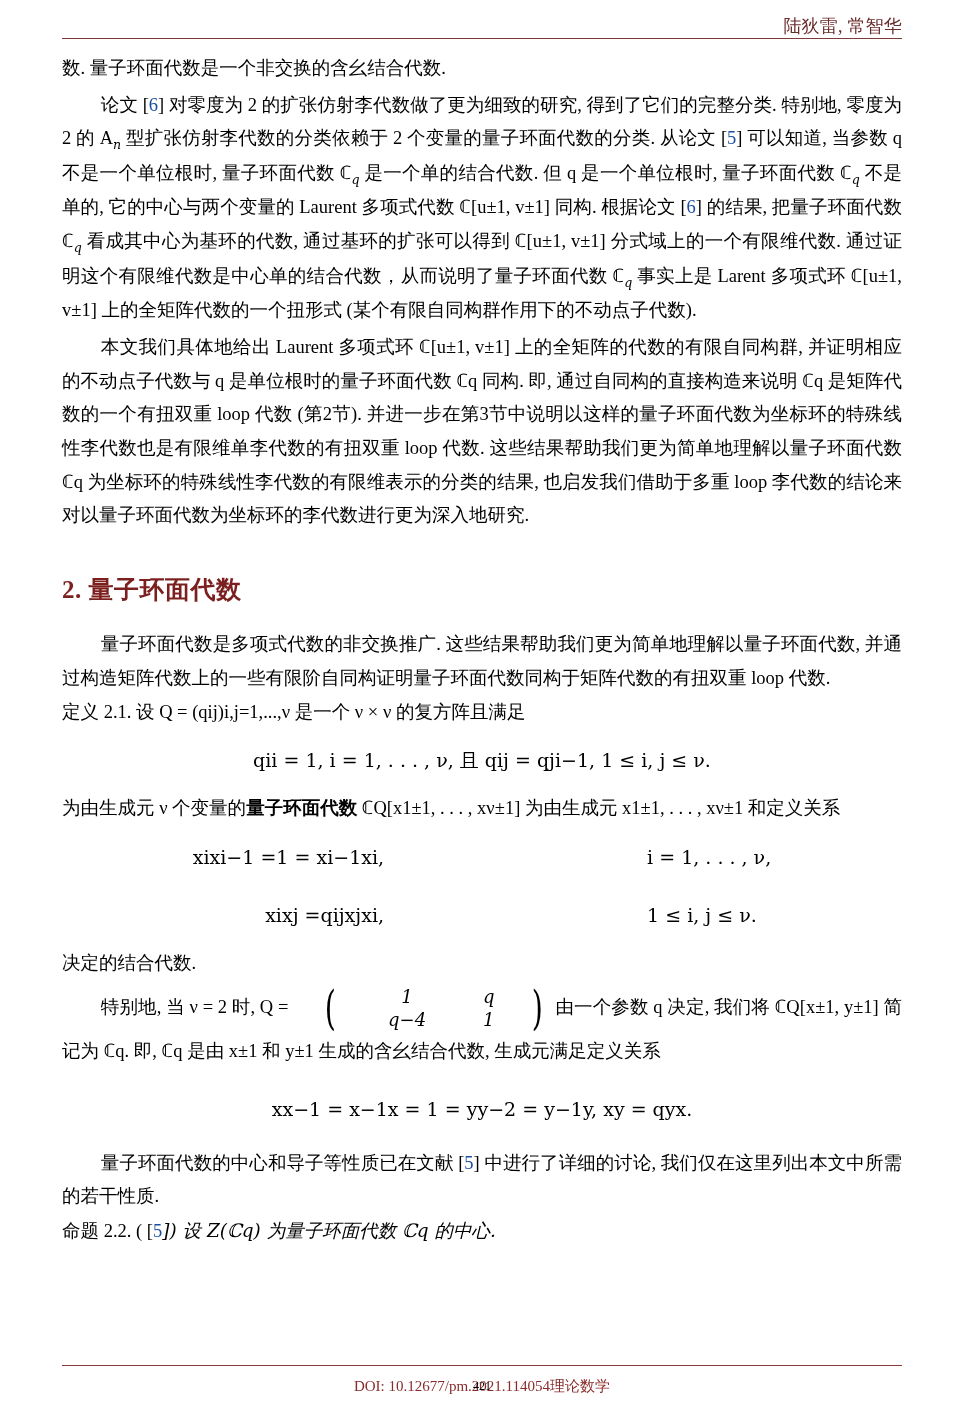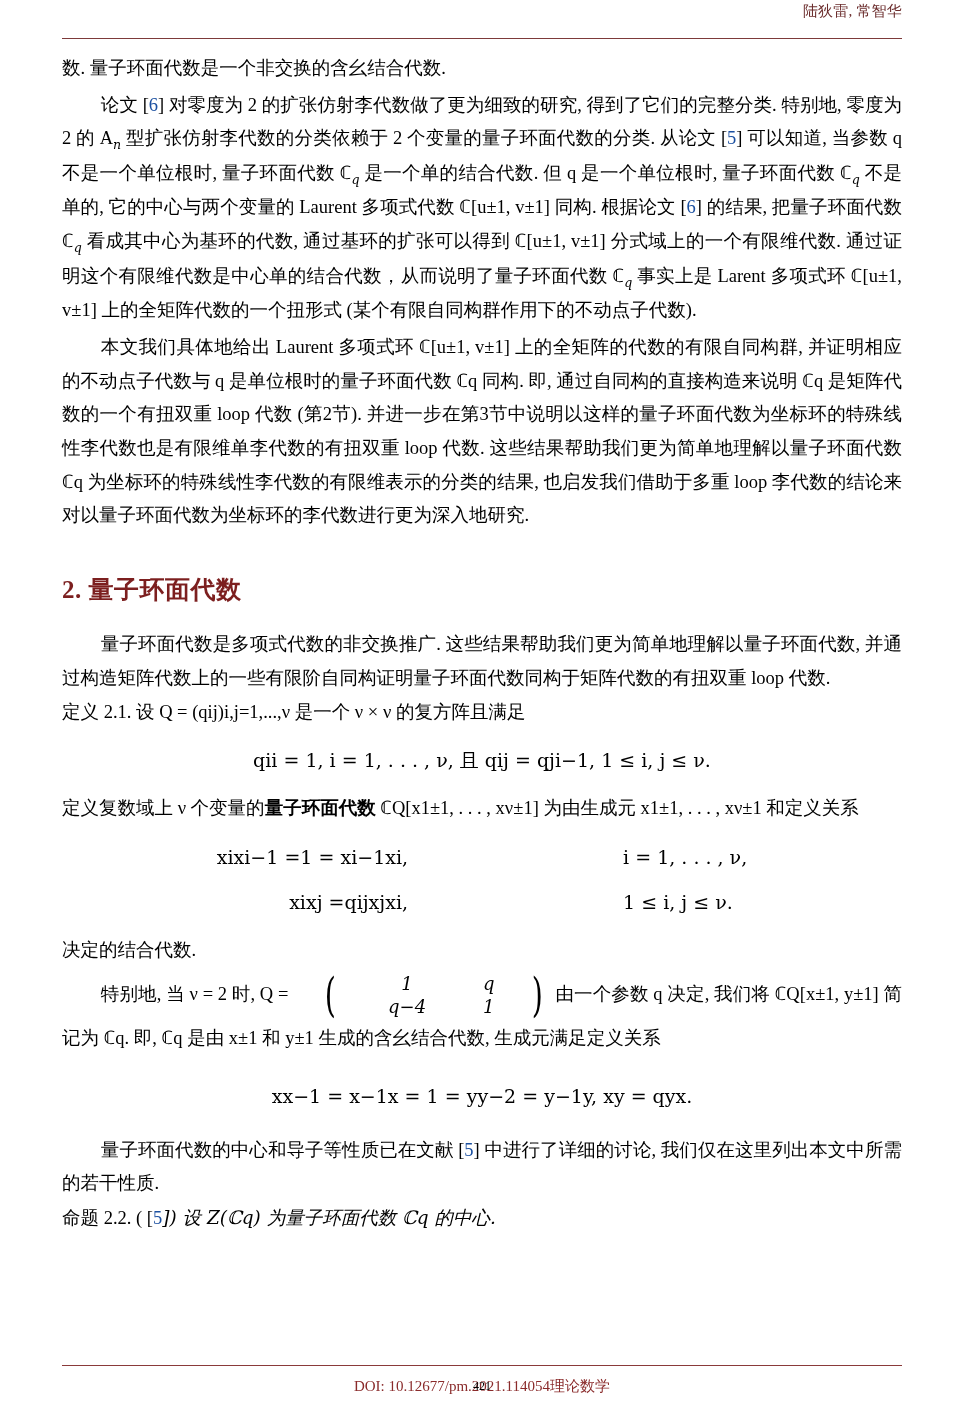--- a/index.html
+++ b/index.html
@@ -28,23 +28,23 @@
     left: 0;
     right: 0;
     height: 38px;
     padding: 0 62px;
     box-sizing: border-box;
     display: flex;
     align-items: flex-start;
     justify-content: flex-end;
   }
   .header-authors {
-    font-size: 15px;
+    font-size: 18px;
     color: #6a2b2b;
-    padding-top: 2px;
+    padding-top: 14px;
     letter-spacing: 0.2px;
   }
   .header-rule {
     position: absolute;
     top: 38px;
     left: 62px;
     right: 62px;
     height: 1.3px;
     background: #7d3a3a;
   }
@@ -97,20 +97,21 @@
     display: flex;
     justify-content: center;
   }
   .eq-grid {
     display: grid;
     grid-template-columns: auto 215px auto;
     row-gap: 11px;
     font-family: "DejaVu Serif", serif;
     font-size: 19px;
     align-items: center;
+    gap: 24px;
   }
   .eq-l {
     text-align: right;
     white-space: nowrap;
   }
   .eq-r {
     text-align: left;
     white-space: nowrap;
   }
   .defn {
@@ -209,21 +210,21 @@
     </p>
 
     <p>
       <span class="defn">定义 2.1.</span>
       <span>设 Q = (qij)i,j=1,...,ν 是一个 ν × ν 的复方阵且满足</span>
     </p>
 
     <div class="display">qii = 1, i = 1, . . . , ν,  且   qij = qji−1, 1 ≤ i, j ≤ ν.</div>
 
     <p>
-      <span>定义复数域上 ν 个变量的</span><b>量子环面代数</b><span> ℂQ[x1±1, . . . , xν±1] 为由生成元 x1±1, . . . , xν±1 和定义关系</span>
+      <span>为由生成元 ν 个变量的</span><b>量子环面代数</b><span> ℂQ[x1±1, . . . , xν±1] 为由生成元 x1±1, . . . , xν±1 和定义关系</span>
     </p>
 
     <div class="display-eq-block">
       <div class="eq-grid">
         <div class="eq-l">xixi−1 =1 = xi−1xi,</div>
         <div></div>
         <div class="eq-r">i = 1, . . . , ν,</div>
         <div class="eq-l">xixj =qijxjxi,</div>
         <div></div>
         <div class="eq-r">1 ≤ i, j ≤ ν.</div>

